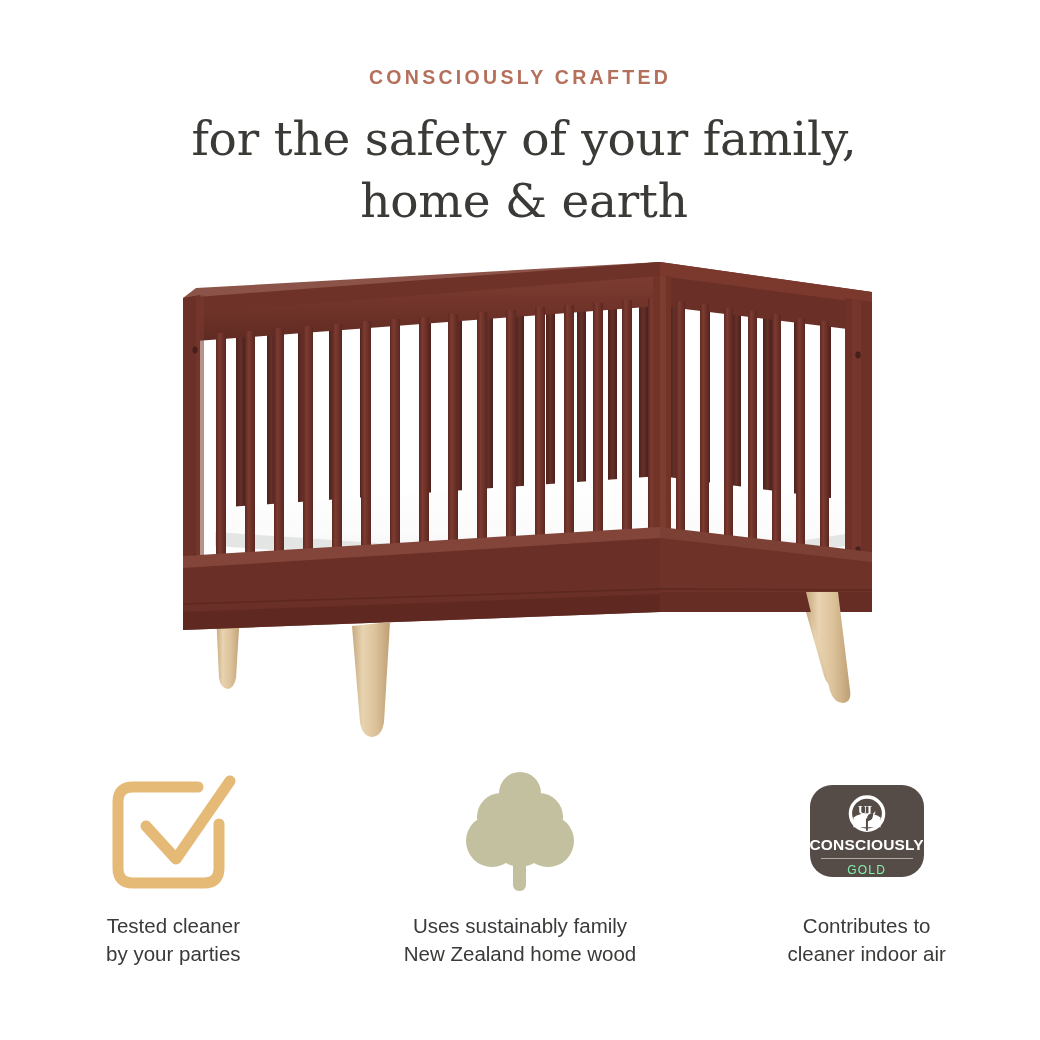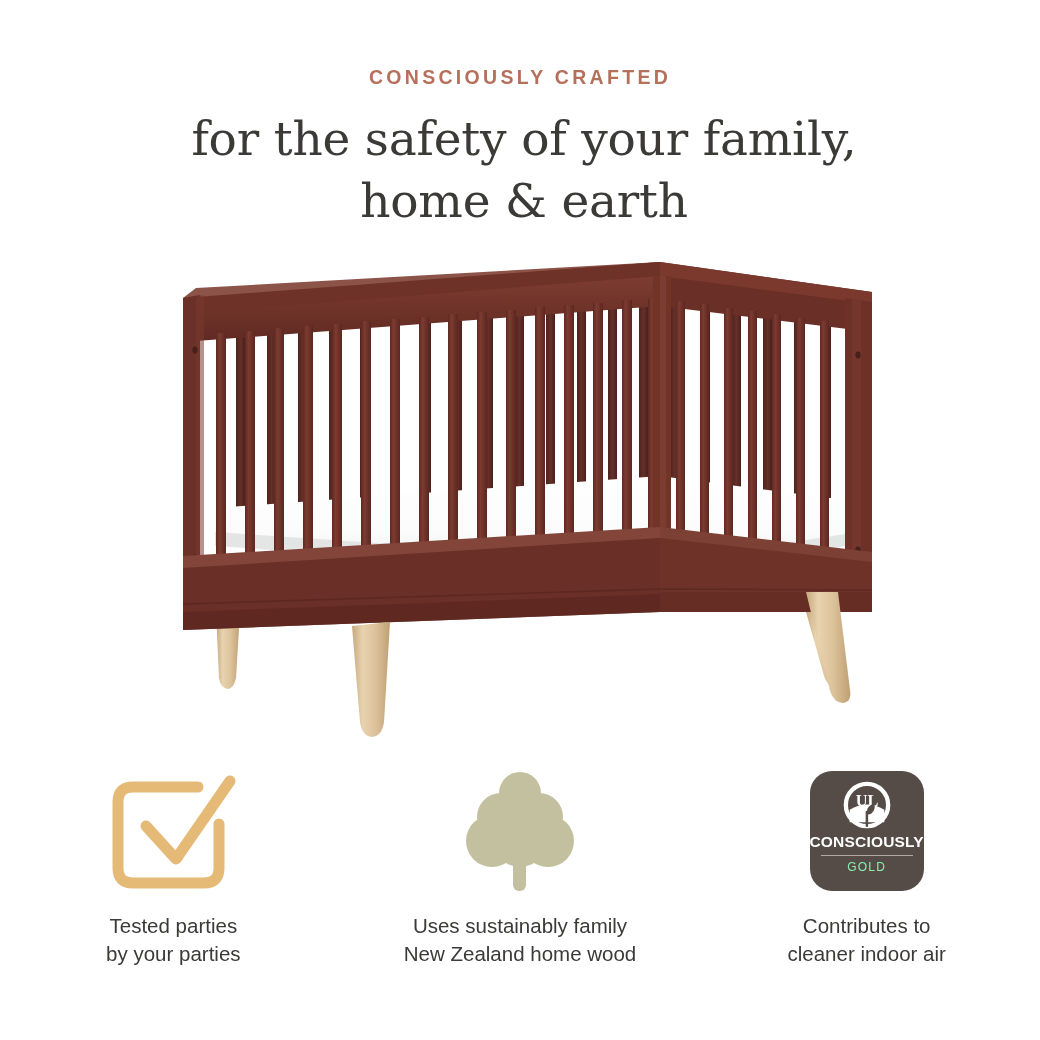--- a/index.html
+++ b/index.html
@@ -87,21 +87,21 @@
     font-family: "Liberation Sans", sans-serif;
     font-size: 20.5px;
     line-height: 28px;
     color: #3b3a38;
   }
   .feature-caption .ln { display: block; }
 
   
   .gg-badge {
     width: 114px;
-    height: 120px;
+    height: 92px;
     border-radius: 22px;
     background: #554c47;
     display: flex;
     flex-direction: column;
     align-items: center;
     justify-content: flex-start;
     box-sizing: border-box;
     padding-top: 9px;
     position: relative;
   }
@@ -307,21 +307,21 @@
   <div id="features">
 
     <div class="feature">
       <div class="feature-icon">
         <svg width="134" height="122" viewBox="0 0 134 122" xmlns="http://www.w3.org/2000/svg">
           <path d="M113,54 L113,98 Q113,113 98,113 L27,113 Q12,113 12,98 L12,32 Q12,17 27,17 L92,17" fill="none" stroke="#e5b976" stroke-width="11" stroke-linecap="round" stroke-linejoin="round"></path>
           <path d="M40,56 L70,89 L124,11" fill="none" stroke="#e5b976" stroke-width="11" stroke-linecap="round" stroke-linejoin="round"></path>
         </svg>
       </div>
       <div class="feature-caption">
-        <span class="ln">Tested parties</span>
+        <span class="ln">Tested cleaner</span>
         <span class="ln">by your parties</span>
       </div>
     </div>
 
     <div class="feature">
       <div class="feature-icon">
         <svg width="110" height="124" viewBox="0 0 110 124" xmlns="http://www.w3.org/2000/svg">
           <g fill="#c3c0a0">
             <circle cx="55" cy="24" r="21"></circle>
             <circle cx="36" cy="48" r="24"></circle>

